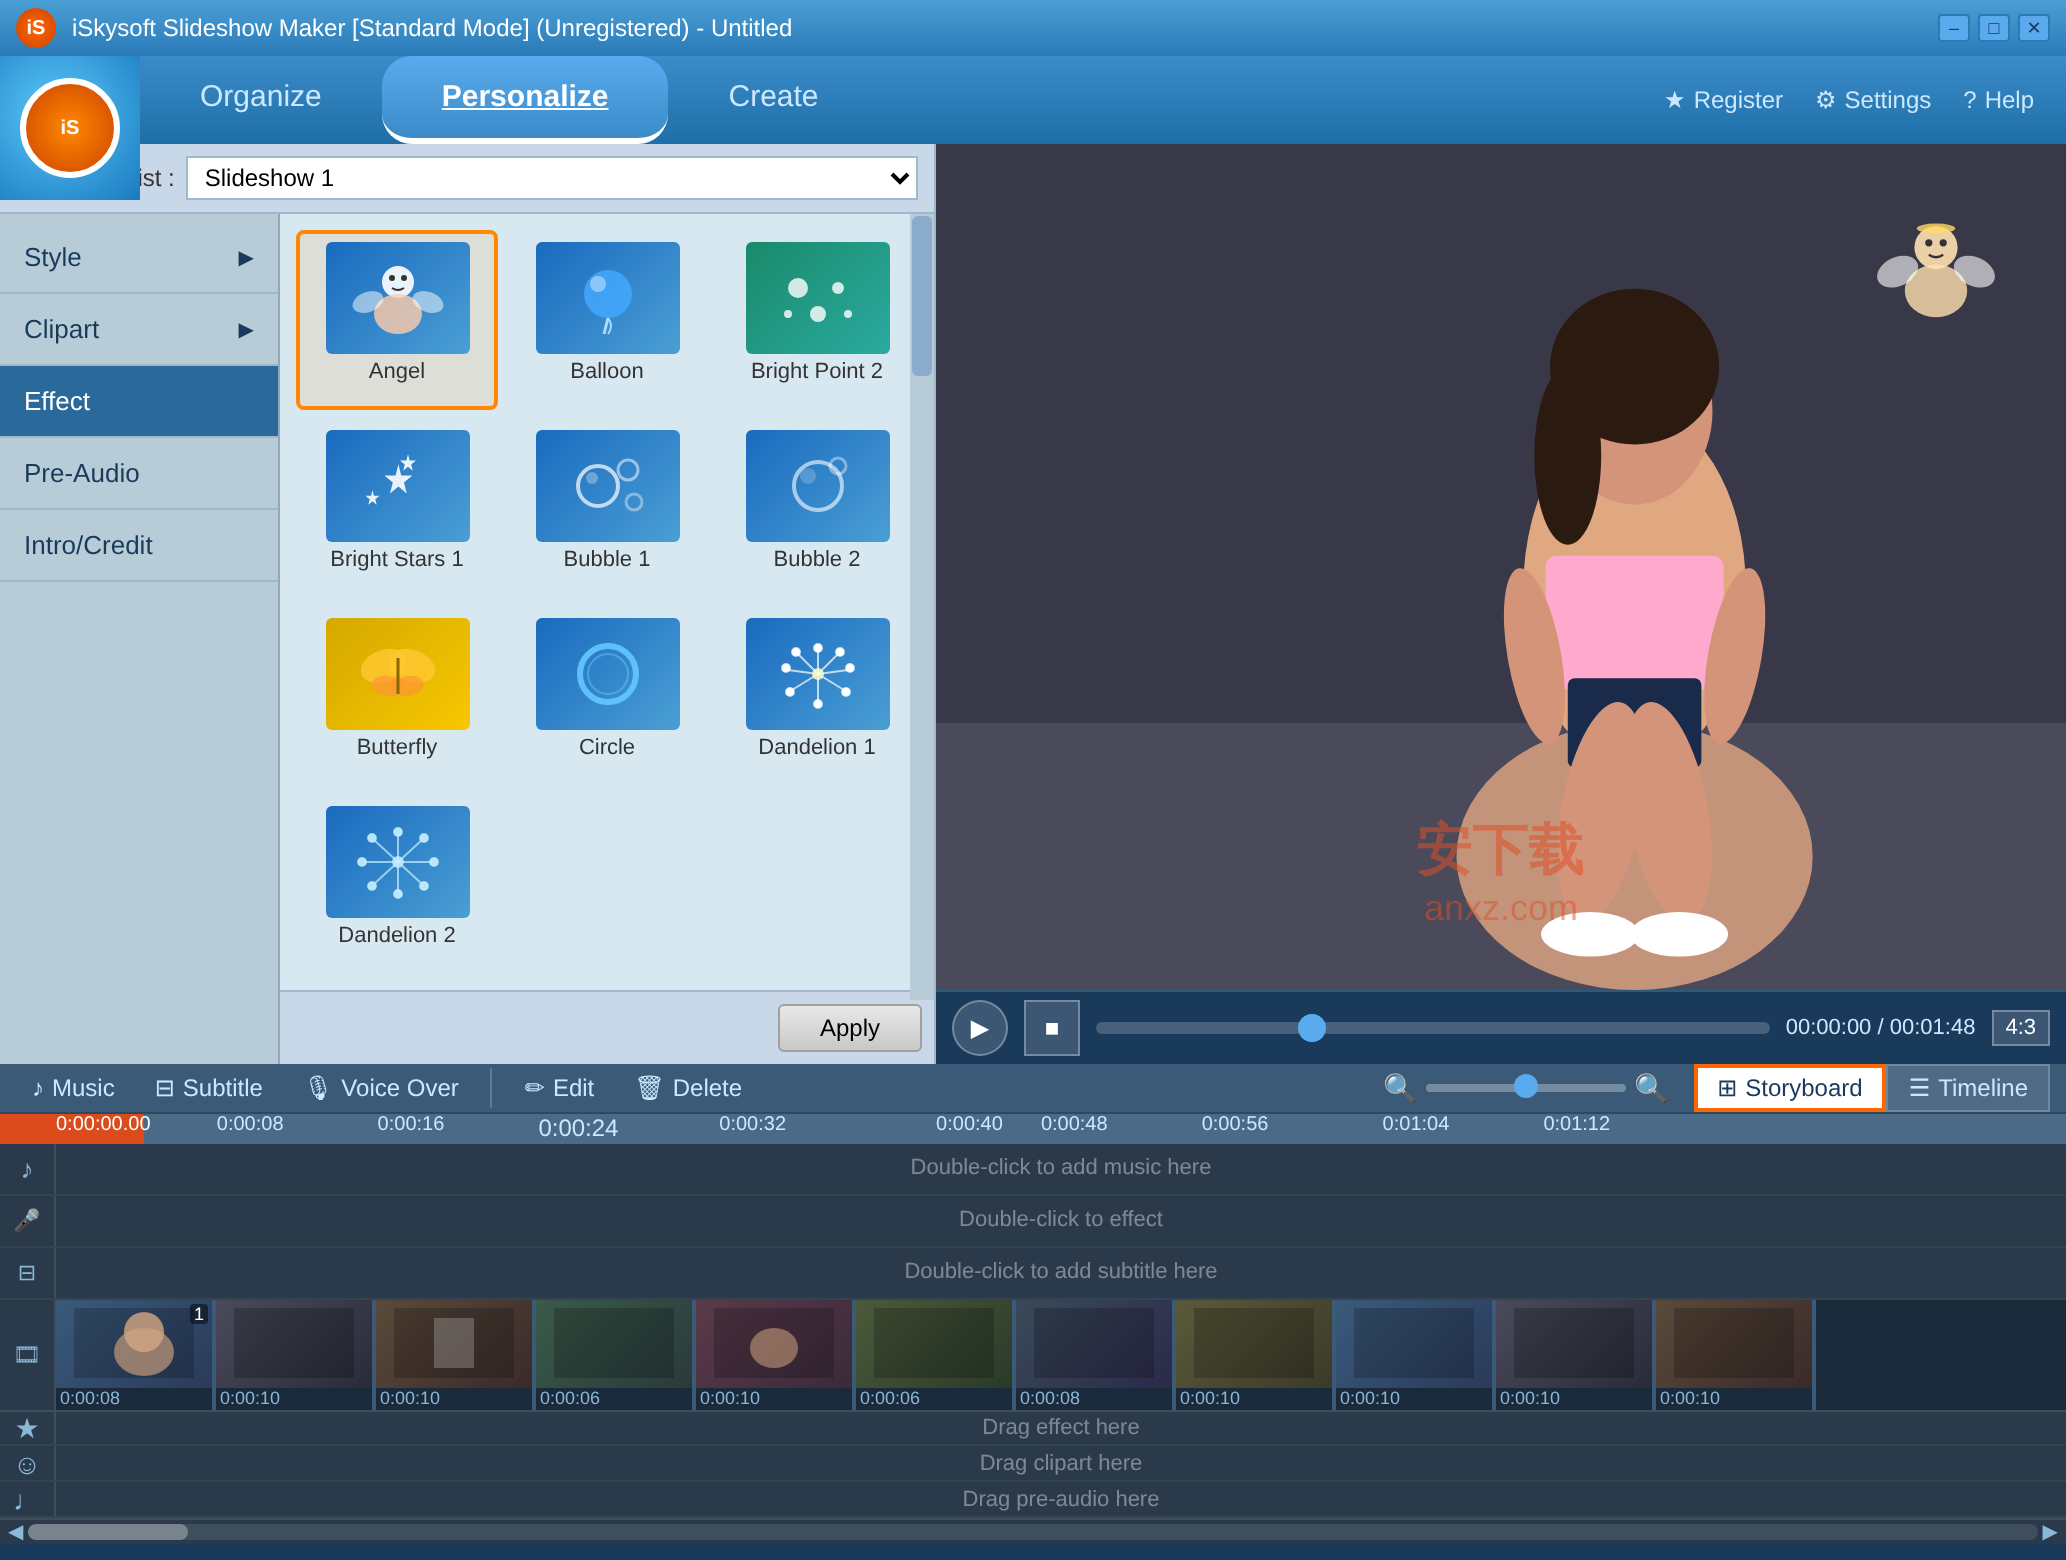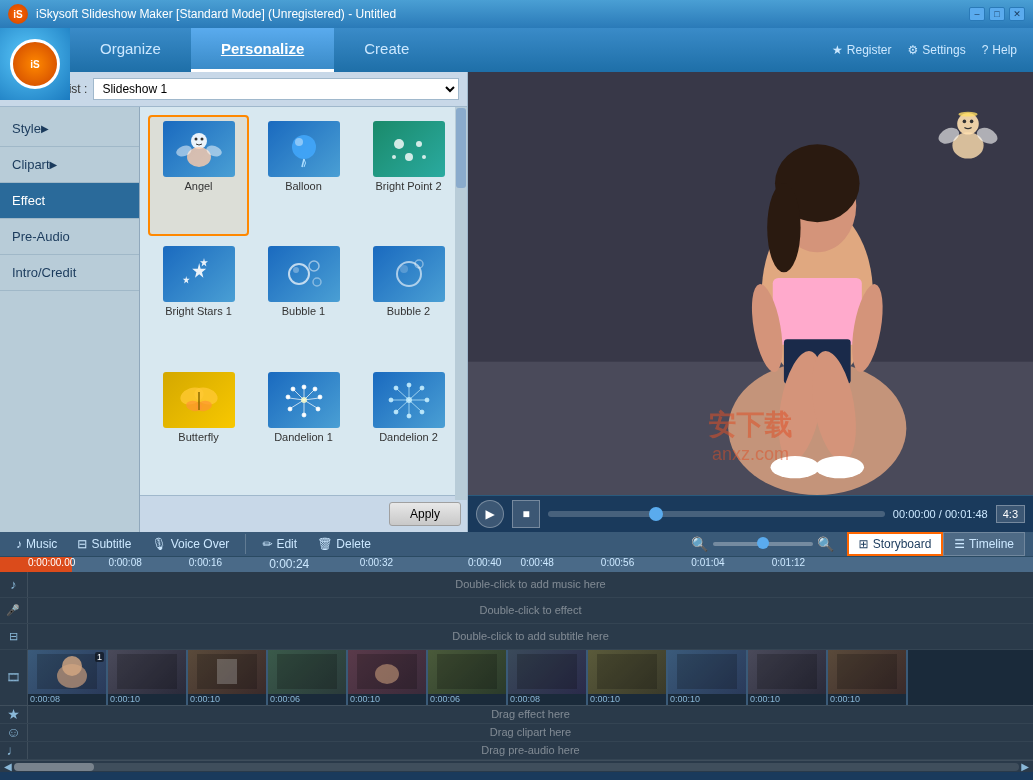--- a/index.html
+++ b/index.html
@@ -59,20 +59,21 @@
       display: flex; align-items: center; justify-content: center;
       font-weight: bold; color: white; font-size: 10px;
     }
     .tab {
       padding: 0 30px;
       display: flex; align-items: center;
       color: #cce8ff;
       font-size: 15px;
       cursor: pointer;
       border-bottom: 3px solid transparent;
+      border-radius: 15px;
     }
     .tab.active {
       background: linear-gradient(to bottom, #5aabee, #3a8bc8);
       color: white;
       font-weight: bold;
       border-bottom: 3px solid white;
       text-decoration: underline;
     }
     .header-right {
       margin-left: auto;
@@ -131,21 +132,21 @@
     }
     .nav-item {
       height: 36px;
       display: flex;
       align-items: center;
       padding: 0 12px;
       cursor: pointer;
       font-size: 13px;
       color: #1a3a5c;
       border-bottom: 1px solid #a0b8c8;
-      justify-content: flex-start;
+      justify-content: space-between;
     }
     .nav-item.active {
       background: #2a6a9a;
       color: white;
     }
     .nav-arrow { font-size: 10px; }
     
     
     .clipart-area {
       flex: 1;
@@ -678,20 +679,29 @@
                   <ellipse cx="18" cy="16" rx="12" ry="8" fill="rgba(255,200,50,0.8)" transform="rotate(-20 18 16)"></ellipse>
                   <ellipse cx="32" cy="16" rx="12" ry="8" fill="rgba(255,200,50,0.8)" transform="rotate(20 32 16)"></ellipse>
                   <ellipse cx="20" cy="26" rx="8" ry="5" fill="rgba(255,150,50,0.7)" transform="rotate(10 20 26)"></ellipse>
                   <ellipse cx="30" cy="26" rx="8" ry="5" fill="rgba(255,150,50,0.7)" transform="rotate(-10 30 26)"></ellipse>
                   <line x1="25" y1="12" x2="25" y2="30" stroke="#8a6a00" stroke-width="1.5"></line>
                 </svg>
               </div>
               <span class="clipart-label">Butterfly</span>
             </div>
 
+            <div class="clipart-item">
+              <div class="clipart-thumb ca-blue">
+                <svg width="50" height="40" viewBox="0 0 50 40">
+                  <circle cx="25" cy="20" r="14" fill="none" stroke="rgba(100,200,255,0.9)" stroke-width="3"></circle>
+                  <circle cx="25" cy="20" r="10" fill="none" stroke="rgba(100,200,255,0.5)" stroke-width="1"></circle>
+                </svg>
+              </div>
+              <span class="clipart-label">Circle</span>
+            </div>
 
             <div class="clipart-item">
               <div class="clipart-thumb ca-blue">
                 <svg width="50" height="40" viewBox="0 0 50 40">
                   <g stroke="rgba(255,255,255,0.7)" stroke-width="1">
                     <line x1="25" y1="20" x2="25" y2="8"></line>
                       <circle cx="25" cy="7" r="2" fill="white"></circle>
                     <line x1="25" y1="20" x2="15" y2="10"></line>
                       <circle cx="14" cy="9" r="2" fill="white"></circle>
                     <line x1="25" y1="20" x2="35" y2="10"></line>

